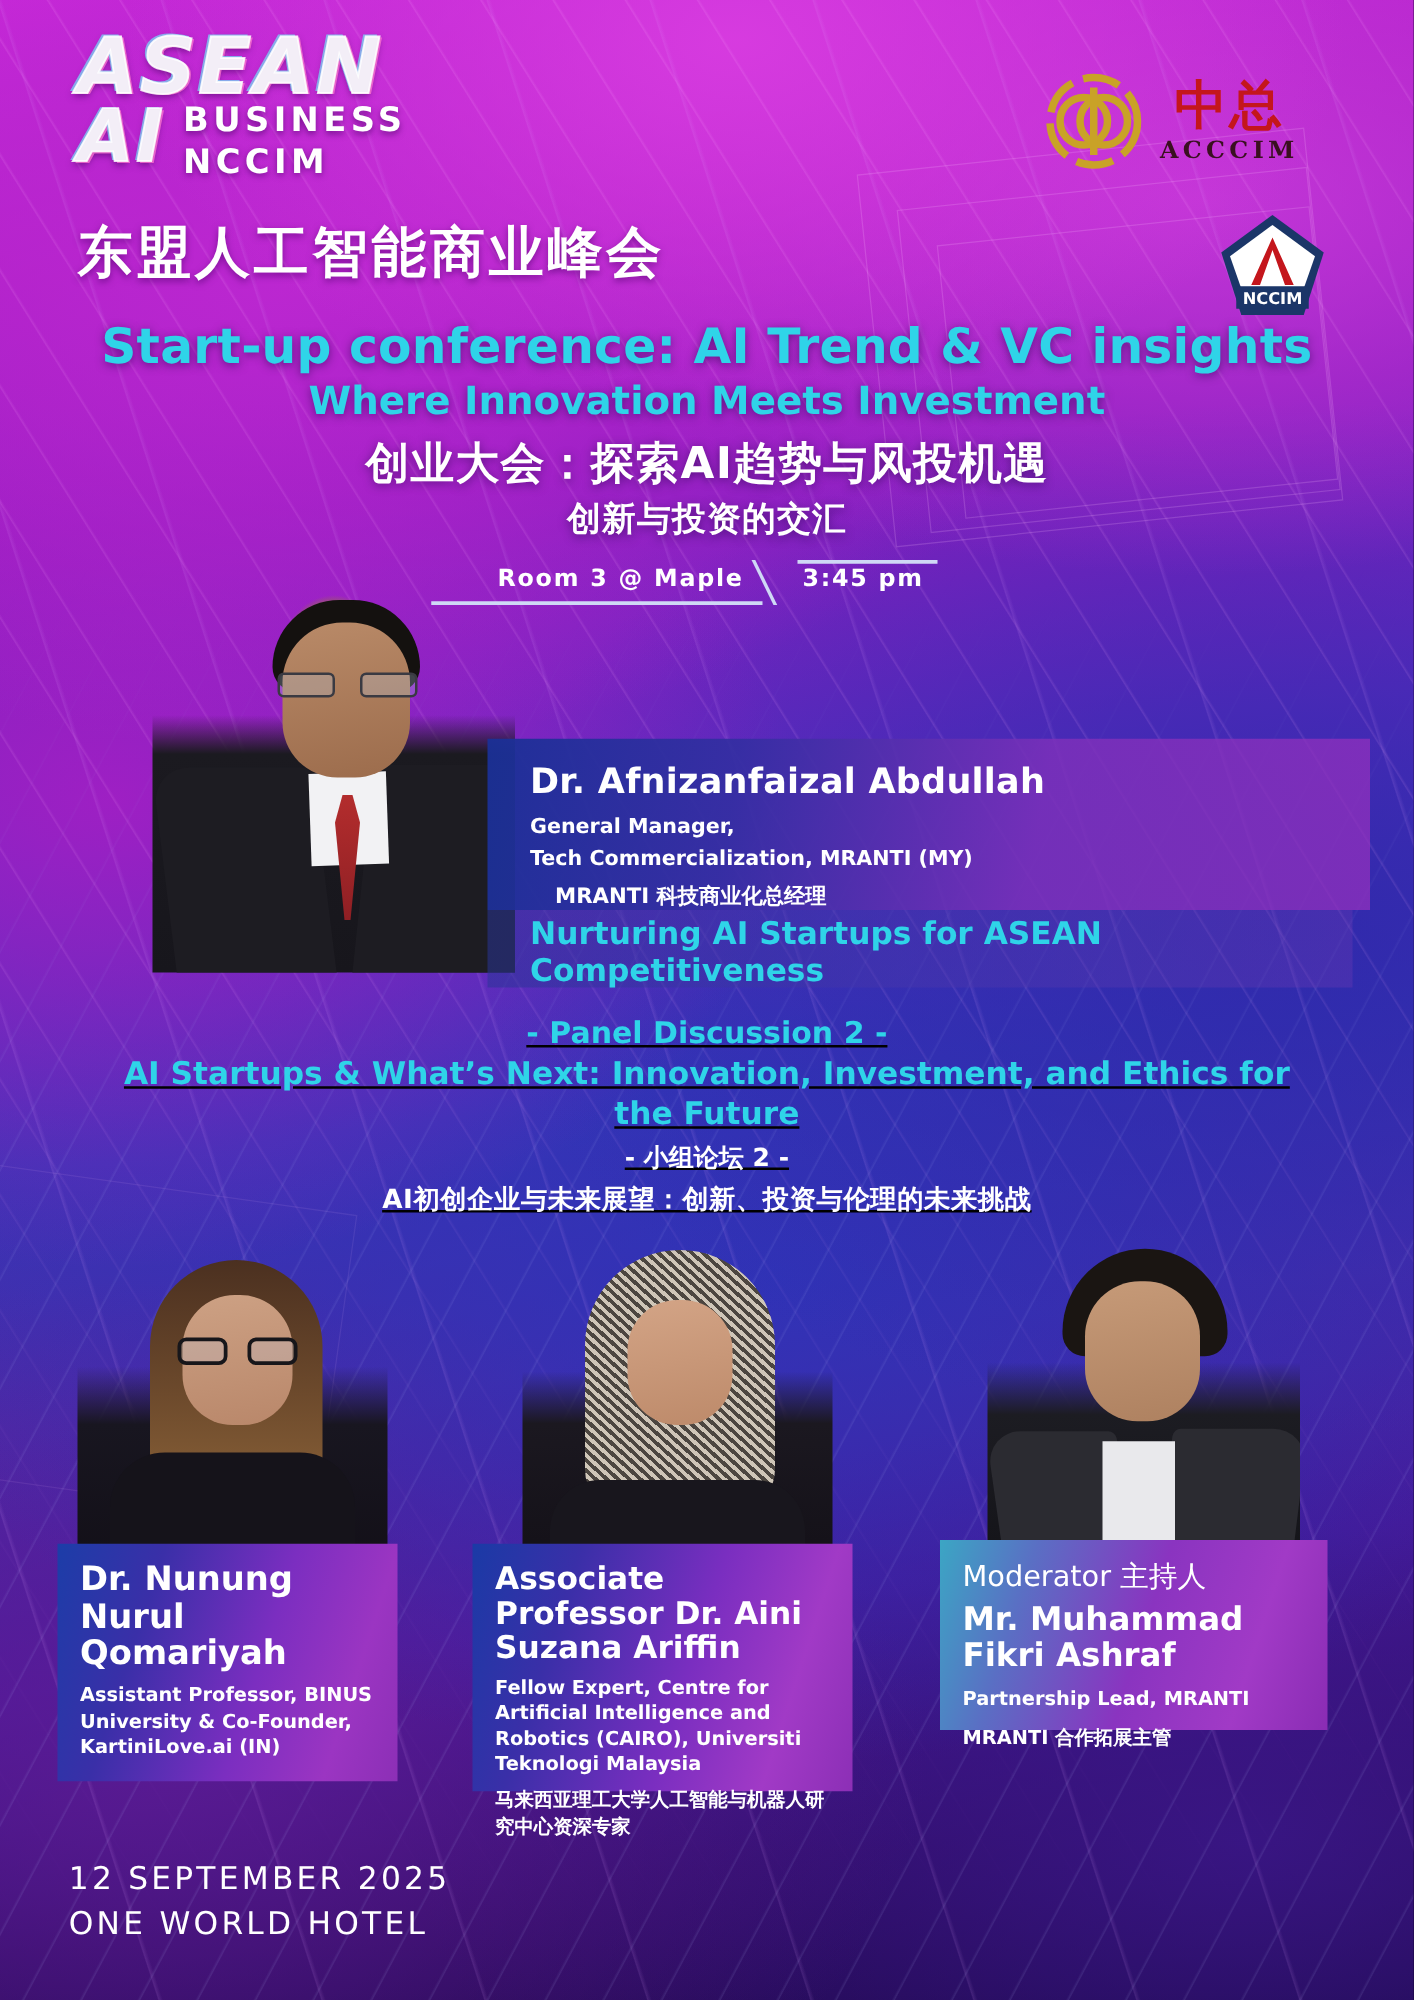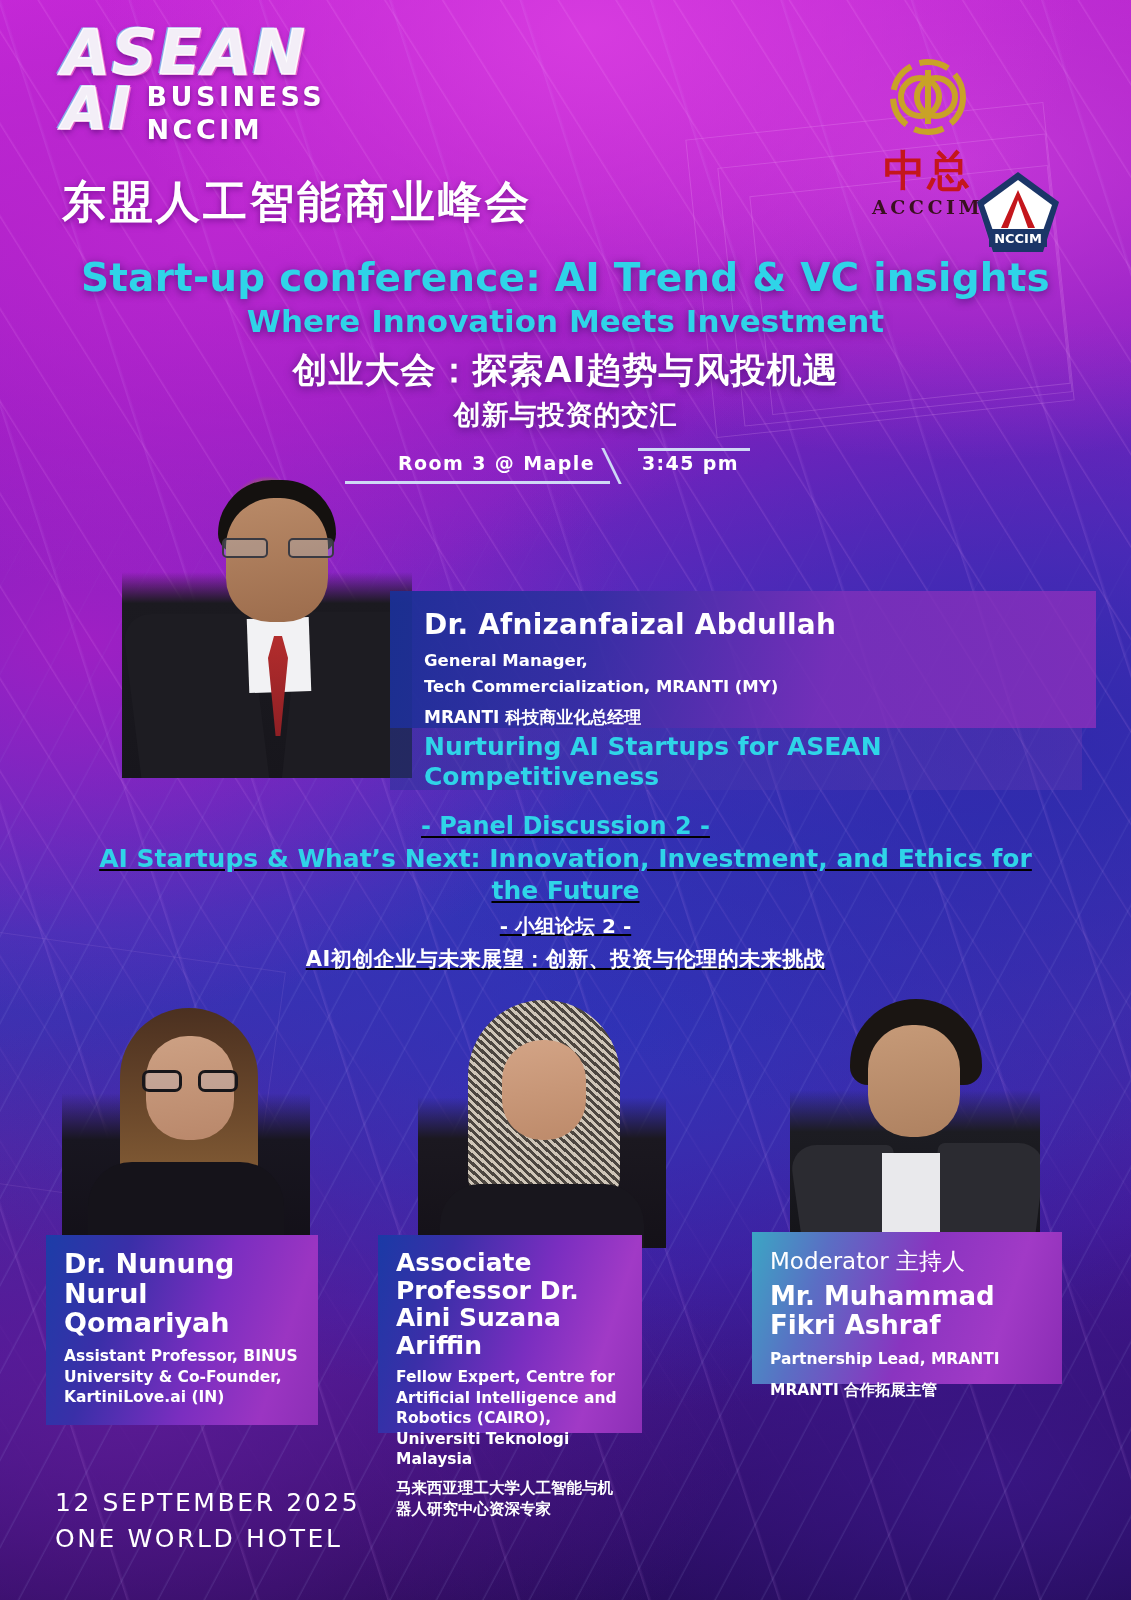--- a/index.html
+++ b/index.html
@@ -56,21 +56,21 @@
   .logo-asean { font-size:62px; }
   .logo-ai { font-size:58px; }
   #logo-row2 { display:flex; align-items:flex-start; gap:14px; }
   .logo-bs { font-family:"DejaVu Sans", sans-serif; font-weight:700; color:#ffffff;
              font-size:27px; letter-spacing:3.5px; line-height:1.12;
              text-shadow:0 2px 5px rgba(70,0,100,.6); padding-bottom:2px; }
   #logo-cn { font-family:"DejaVu Sans", sans-serif; font-size:44px; font-weight:700; color:#ffffff;
              letter-spacing:3px; margin-top:26px; text-shadow:0 2px 6px rgba(80,0,110,.6); }
 
   
-  #acccim { position:absolute; left:872px; top:58px; display:flex; align-items:center; gap:14px;flex-direction:column; }
+  #acccim { position:absolute; left:836px; top:58px; display:flex; align-items:center; gap:14px; }
   #acccim-mark { width:78px; height:78px; position:relative; }
   #acccim-text { display:flex; flex-direction:column; align-items:center; }
   #acccim-cn { font-family:"DejaVu Sans", sans-serif; font-size:42px; font-weight:700; color:#c4161c; line-height:1; letter-spacing:2px; }
   #acccim-en { font-family:"DejaVu Serif", serif; font-size:19px; font-weight:700; color:#3a1020; letter-spacing:3.5px; margin-top:4px; }
   #nccim { position:absolute; left:975px; top:170px; width:86px; height:86px; }
 
   
   .t-en { font-family:"DejaVu Sans", sans-serif; font-weight:700; color:#2fd4e8;
           text-align:center; text-shadow:0 2px 8px rgba(20,0,60,.5); }
   .t-cn { font-family:"DejaVu Sans", sans-serif; font-weight:700; color:#ffffff;
@@ -119,21 +119,21 @@
                background:#1d1c22; transform:skewX(-6deg); border-radius:8px 30px 0 0; }
 
   #speaker-info {
     position:absolute; left:390px; top:591px; width:706px; height:137px;
     background:linear-gradient(100deg, rgba(26,48,150,.95) 0%, rgba(52,46,162,.92) 28%, rgba(124,48,186,.86) 62%, rgba(150,48,190,.72) 100%);
     padding:17px 0 0 34px;
   }
   #sp-name { font-family:"DejaVu Sans", sans-serif; font-weight:700; font-size:28px; color:#ffffff; letter-spacing:.2px; }
   .sp-role { font-family:"DejaVu Sans", sans-serif; font-weight:700; font-size:16.5px; color:#ffffff; line-height:1.36; margin-top:4px; }
   .sp-role.first { margin-top:9px; }
-  .sp-role.cn { font-size:17px; margin-top:7px; }
+  .sp-role.cn { font-size:17px; margin-top:7px;margin-left:20px; }
 
   #talk-band {
     position:absolute; left:390px; top:728px; width:692px; height:62px;
     background:linear-gradient(100deg, rgba(40,52,150,.55) 0%, rgba(70,54,170,.45) 45%, rgba(120,60,180,.30) 100%);
     padding:4px 0 0 34px;
   }
   #talk-title { font-family:"DejaVu Sans", sans-serif; font-weight:700; font-size:25px;
                 color:#2fd4e8; line-height:1.18; }
 
   
@@ -168,21 +168,21 @@
 
   
   #p2-photo { left:418px; top:988px; width:248px; height:260px;
     background:linear-gradient(180deg, rgba(28,26,34,0) 0%, rgba(28,26,34,0) 42%, #1b1820 58%, #141118 100%); }
   #p2-hijab { position:absolute; left:50px; top:12px; width:152px; height:210px;
     background:repeating-linear-gradient(42deg,#4c4640 0px,#4c4640 3px,#cfc6b8 3px,#cfc6b8 6px);
     border-radius:76px 76px 34px 34px; }
   #p2-face { position:absolute; left:84px; top:52px; width:84px; height:100px;
     background:linear-gradient(170deg,#d3a486,#bd8a6a); border-radius:40px 40px 40px 40px; }
   #p2-body { position:absolute; left:22px; top:196px; width:204px; height:72px; background:#18161d; border-radius:40px 40px 0 0; }
-  #p2-info { left:378px; top:1235px; width:264px; height:198px;
+  #p2-info { left:378px; top:1235px; width:304px; height:198px;
     background:linear-gradient(108deg,#1a3aa6 0%, #3a2fa8 24%, #7a2ec0 56%, #a13ac6 80%, #8c2fb6 100%); }
   #p2-info .pname { font-size:25px; }
   #p2-info .prole { font-size:15.5px; margin-top:8px; }
 
   
   #p3-photo { left:790px; top:985px; width:250px; height:262px;
     background:linear-gradient(180deg, rgba(26,26,32,0) 0%, rgba(26,26,32,0) 40%, #1c1c22 56%, #141419 100%); }
   #p3-hair { position:absolute; left:60px; top:14px; width:132px; height:86px; background:#1a1512; border-radius:66px 66px 18px 18px; }
   #p3-face { position:absolute; left:78px; top:40px; width:92px; height:112px;
     background:linear-gradient(170deg,#c69a78,#ae8160); border-radius:44px 44px 42px 42px; }

